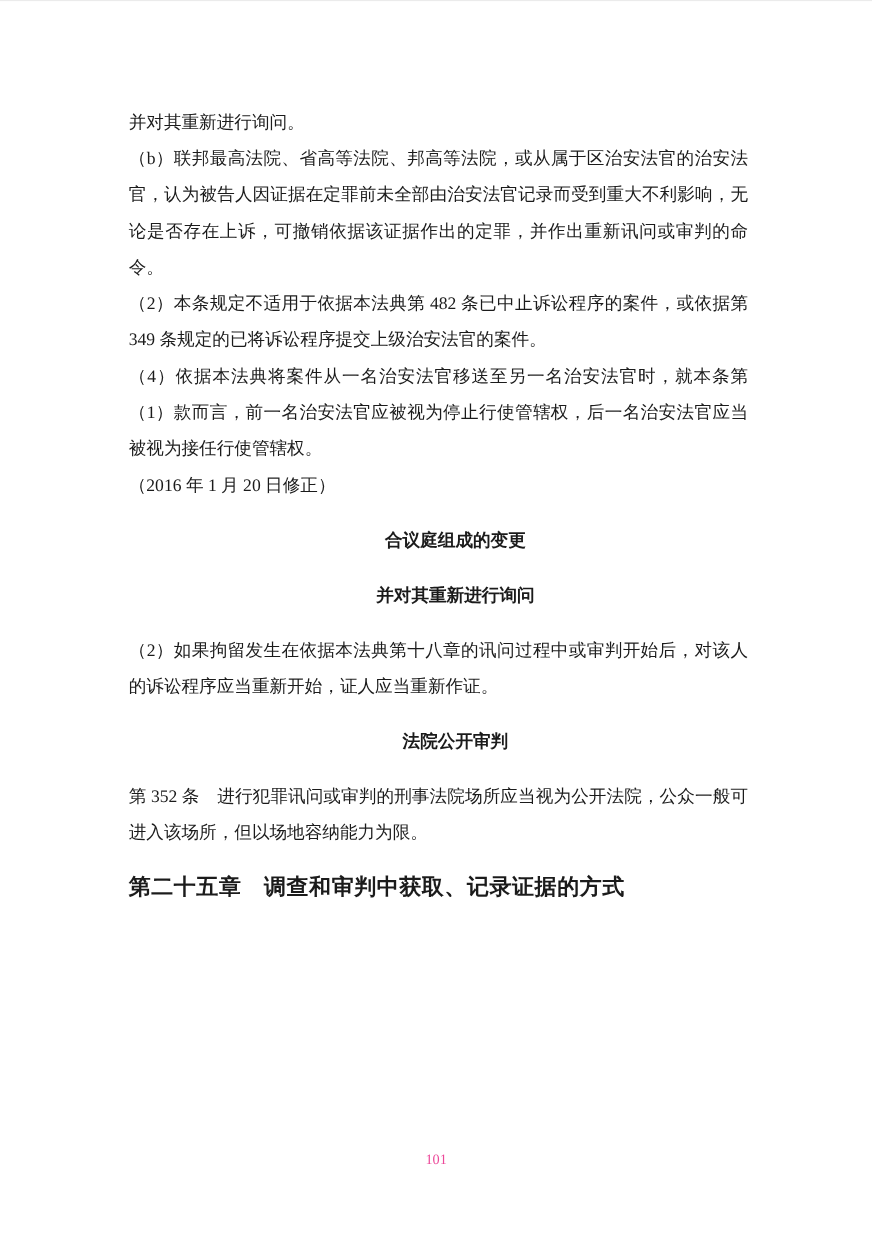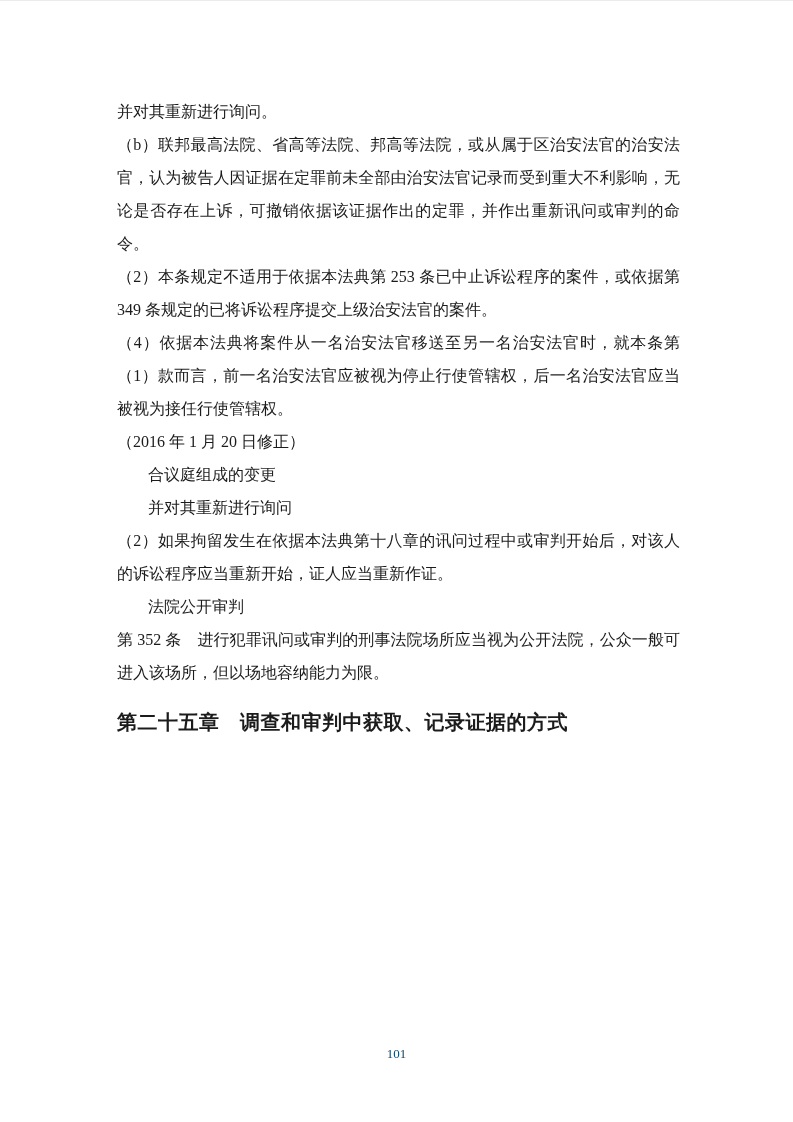--- a/index.html
+++ b/index.html
@@ -25,53 +25,53 @@
     width: 563px;
   }
   .para {
     margin: 0;
     font-size: 16px;
     line-height: 33px;
     text-align: justify;
     text-justify: inter-character;
   }
   .sec-heading {
-    margin: 0;
+    margin: 17px;
     font-size: 16px;
     line-height: 33px;
-    font-weight: normal;
+    font-weight: bold;
     padding-left: 31px;
-    text-align: left;
+    text-align: center;
   }
   .chapter-heading {
     margin: 20px 0 0 0;
     font-size: 20px;
     line-height: 27px;
     font-weight: bold;
     letter-spacing: 0.5px;
   }
   .page-number {
     position: absolute;
     left: 0;
     top: 1045px;
     width: 100%;
     text-align: center;
     font-size: 13px;
     line-height: 16px;
-    color: #0c4a6e;
+    color: #ec4899;
   }
 </style>
 </head>
 <body>
 
 <div class="page">
   <div class="content">
     <p class="para">并对其重新进行询问。</p>
     <p class="para">（b）联邦最高法院、省高等法院、邦高等法院，或从属于区治安法官的治安法官，认为被告人因证据在定罪前未全部由治安法官记录而受到重大不利影响，无论是否存在上诉，可撤销依据该证据作出的定罪，并作出重新讯问或审判的命令。</p>
-    <p class="para">（2）本条规定不适用于依据本法典第 253 条已中止诉讼程序的案件，或依据第 349 条规定的已将诉讼程序提交上级治安法官的案件。</p>
+    <p class="para">（2）本条规定不适用于依据本法典第 482 条已中止诉讼程序的案件，或依据第 349 条规定的已将诉讼程序提交上级治安法官的案件。</p>
     <p class="para">（4）依据本法典将案件从一名治安法官移送至另一名治安法官时，就本条第（1）款而言，前一名治安法官应被视为停止行使管辖权，后一名治安法官应当被视为接任行使管辖权。</p>
     <p class="para">（2016 年 1 月 20 日修正）</p>
     <p class="sec-heading">合议庭组成的变更</p>
     <p class="sec-heading">并对其重新进行询问</p>
     <p class="para">（2）如果拘留发生在依据本法典第十八章的讯问过程中或审判开始后，对该人的诉讼程序应当重新开始，证人应当重新作证。</p>
     <p class="sec-heading">法院公开审判</p>
     <p class="para">第 352 条　进行犯罪讯问或审判的刑事法院场所应当视为公开法院，公众一般可进入该场所，但以场地容纳能力为限。</p>
     <h1 class="chapter-heading">第二十五章　调查和审判中获取、记录证据的方式</h1>
   </div>
   <div class="page-number">101</div>

